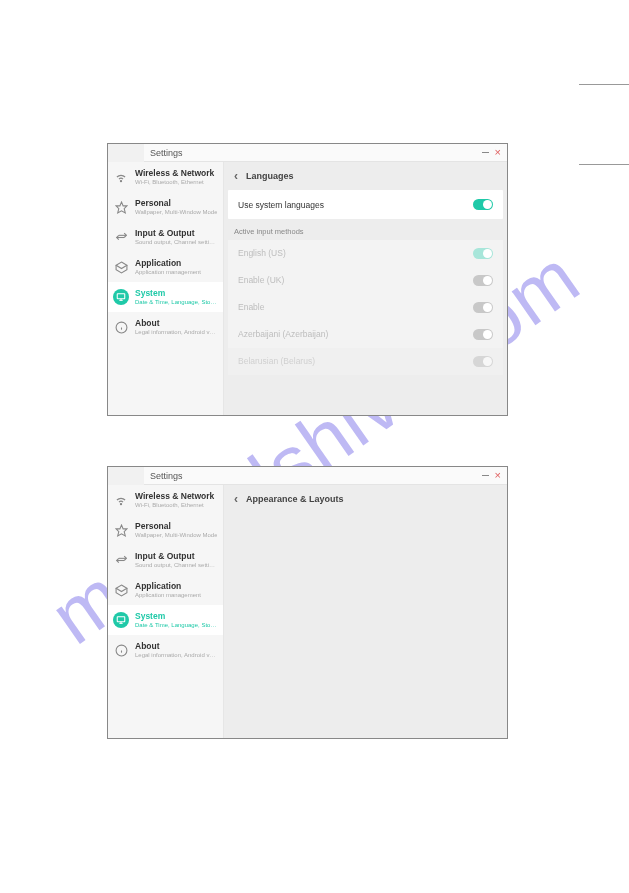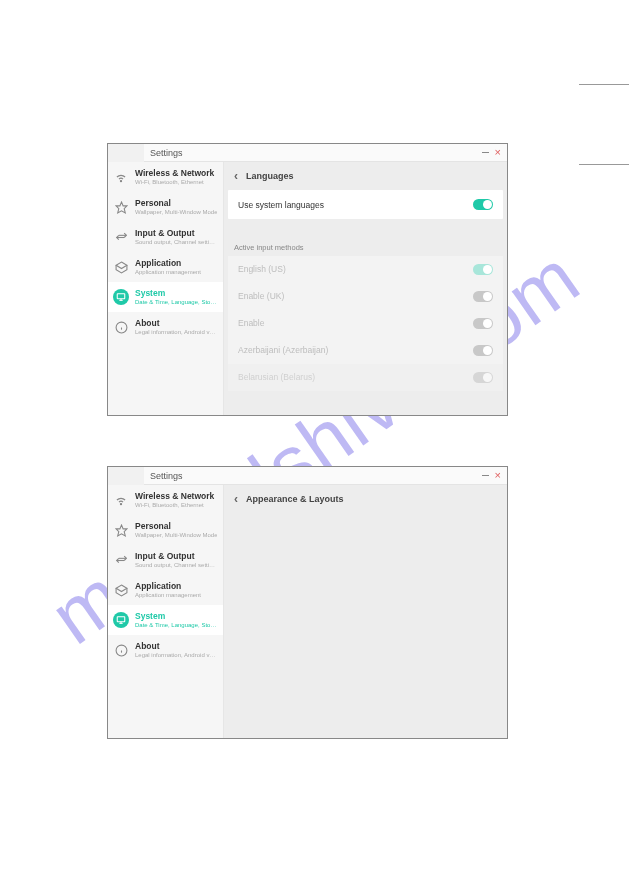--- a/index.html
+++ b/index.html
@@ -124,21 +124,21 @@
     color: #444;
   }
   .back-chevron {
     font-size: 12px;
     color: #666;
     cursor: pointer;
     line-height: 10px;
   }
   .row {
     background: #fff;
-    margin: 0 4px 16px 4px;
+    margin: 0 4px 0 4px;
     display: flex;
     align-items: center;
     justify-content: space-between;
     padding: 9px 10px;
     font-size: 8.5px;
     color: #333;
     border-radius: 1px;
   }
   .section-label {
     font-size: 7.5px;

